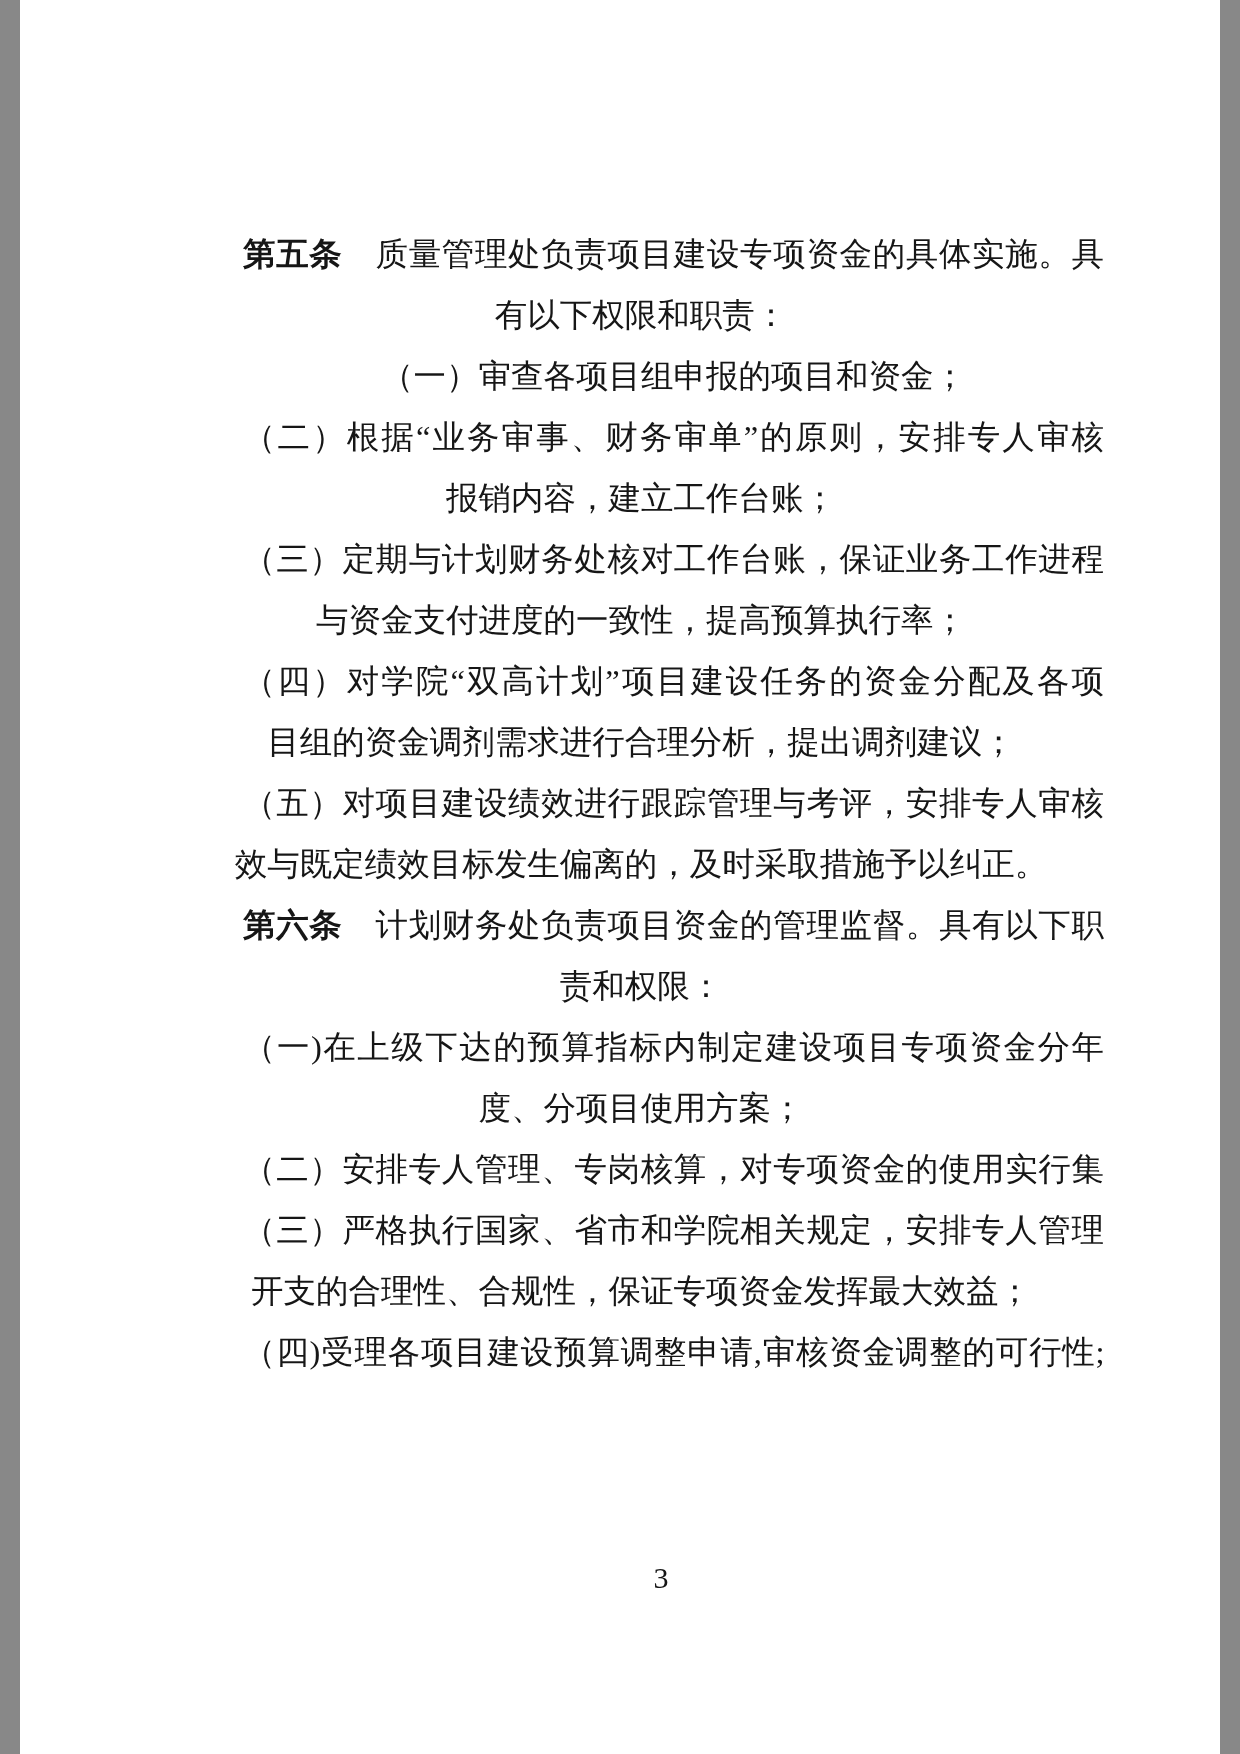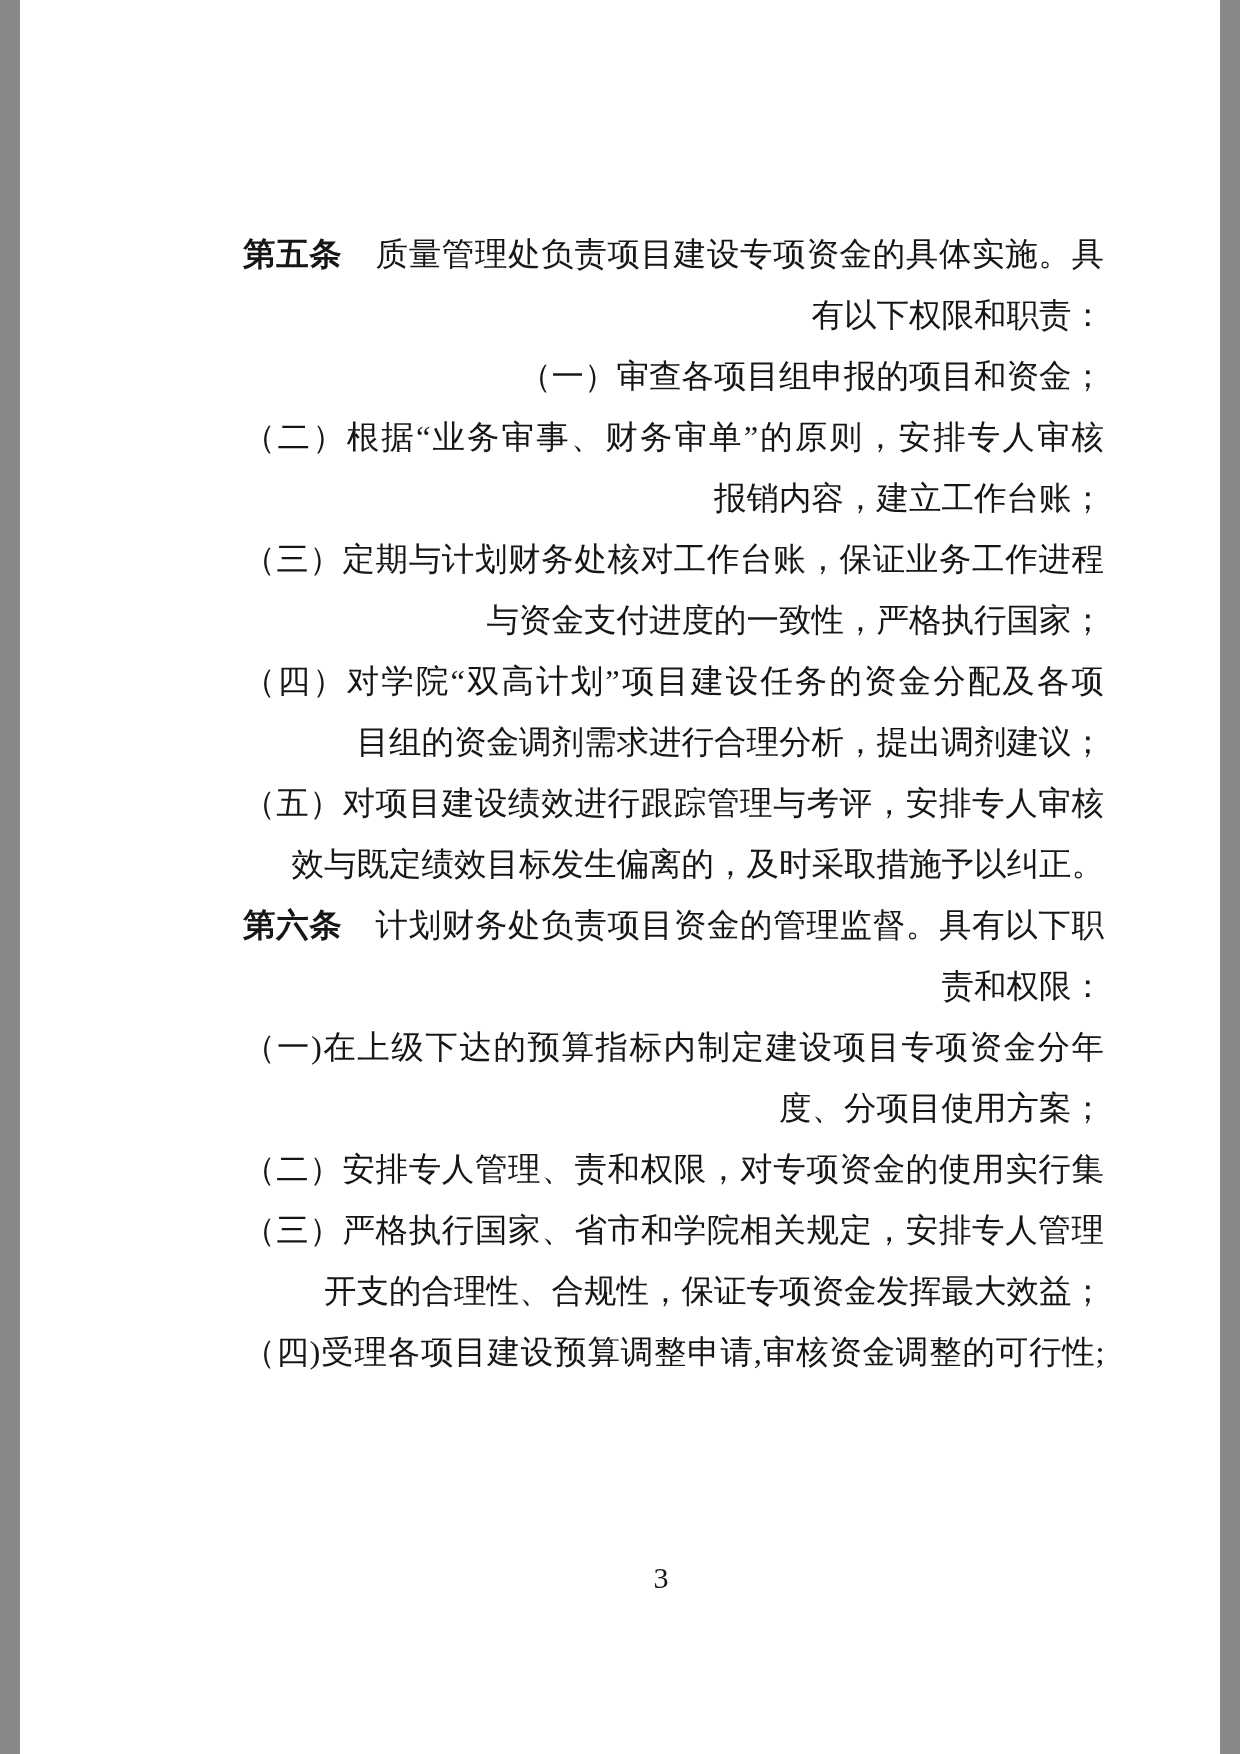--- a/index.html
+++ b/index.html
@@ -20,21 +20,21 @@
   .text-block {
     position: absolute;
     left: 158px;
     top: 224px;
     width: 926px;
   }
   .line {
     font-size: 32.5px;
     height: 61px;
     line-height: 61px;
-    text-align: right;
+    text-align: center;
     white-space: normal;
     overflow: hidden;
   }
   .line.indent {
     text-indent: 65px;
   }
   .line.full {
     text-align: justify;
     text-align-last: justify;
     text-justify: inter-character;
@@ -60,28 +60,28 @@
 <body>
 
 <div class="page">
   <div class="text-block">
       <div class="line indent full"><span class="bold">第五条</span><span class="reg">　质量管理处负责项目建设专项资金的具体实施。具</span></div>
       <div class="line"><span class="reg">有以下权限和职责：</span></div>
       <div class="line indent"><span class="reg">（一）审查各项目组申报的项目和资金；</span></div>
       <div class="line indent full"><span class="reg">（二）根据“业务审事、财务审单”的原则，安排专人审核</span></div>
       <div class="line"><span class="reg">报销内容，建立工作台账；</span></div>
       <div class="line indent full"><span class="reg">（三）定期与计划财务处核对工作台账，保证业务工作进程</span></div>
-      <div class="line"><span class="reg">与资金支付进度的一致性，严格执行国家；</span></div>
+      <div class="line"><span class="reg">与资金支付进度的一致性，提高预算执行率；</span></div>
       <div class="line indent full"><span class="reg">（四）对学院“双高计划”项目建设任务的资金分配及各项</span></div>
       <div class="line"><span class="reg">目组的资金调剂需求进行合理分析，提出调剂建议；</span></div>
       <div class="line indent full"><span class="reg">（五）对项目建设绩效进行跟踪管理与考评，安排专人审核</span></div>
       <div class="line"><span class="reg">效与既定绩效目标发生偏离的，及时采取措施予以纠正。</span></div>
       <div class="line indent full"><span class="bold">第六条</span><span class="reg">　计划财务处负责项目资金的管理监督。具有以下职</span></div>
       <div class="line"><span class="reg">责和权限：</span></div>
       <div class="line indent full"><span class="reg">（一)在上级下达的预算指标内制定建设项目专项资金分年</span></div>
       <div class="line"><span class="reg">度、分项目使用方案；</span></div>
-      <div class="line indent full"><span class="reg">（二）安排专人管理、责和权限，对专项资金的使用实行集</span></div>
+      <div class="line indent full"><span class="reg">（二）安排专人管理、专岗核算，对专项资金的使用实行集</span></div>
       <div class="line indent full"><span class="reg">（三）严格执行国家、省市和学院相关规定，安排专人管理</span></div>
       <div class="line"><span class="reg">开支的合理性、合规性，保证专项资金发挥最大效益；</span></div>
       <div class="line indent full tight"><span class="reg">（四)受理各项目建设预算调整申请,审核资金调整的可行性;</span></div>
     </div>
   <div class="page-number">3</div>
 </div>
 
 </body></html>

